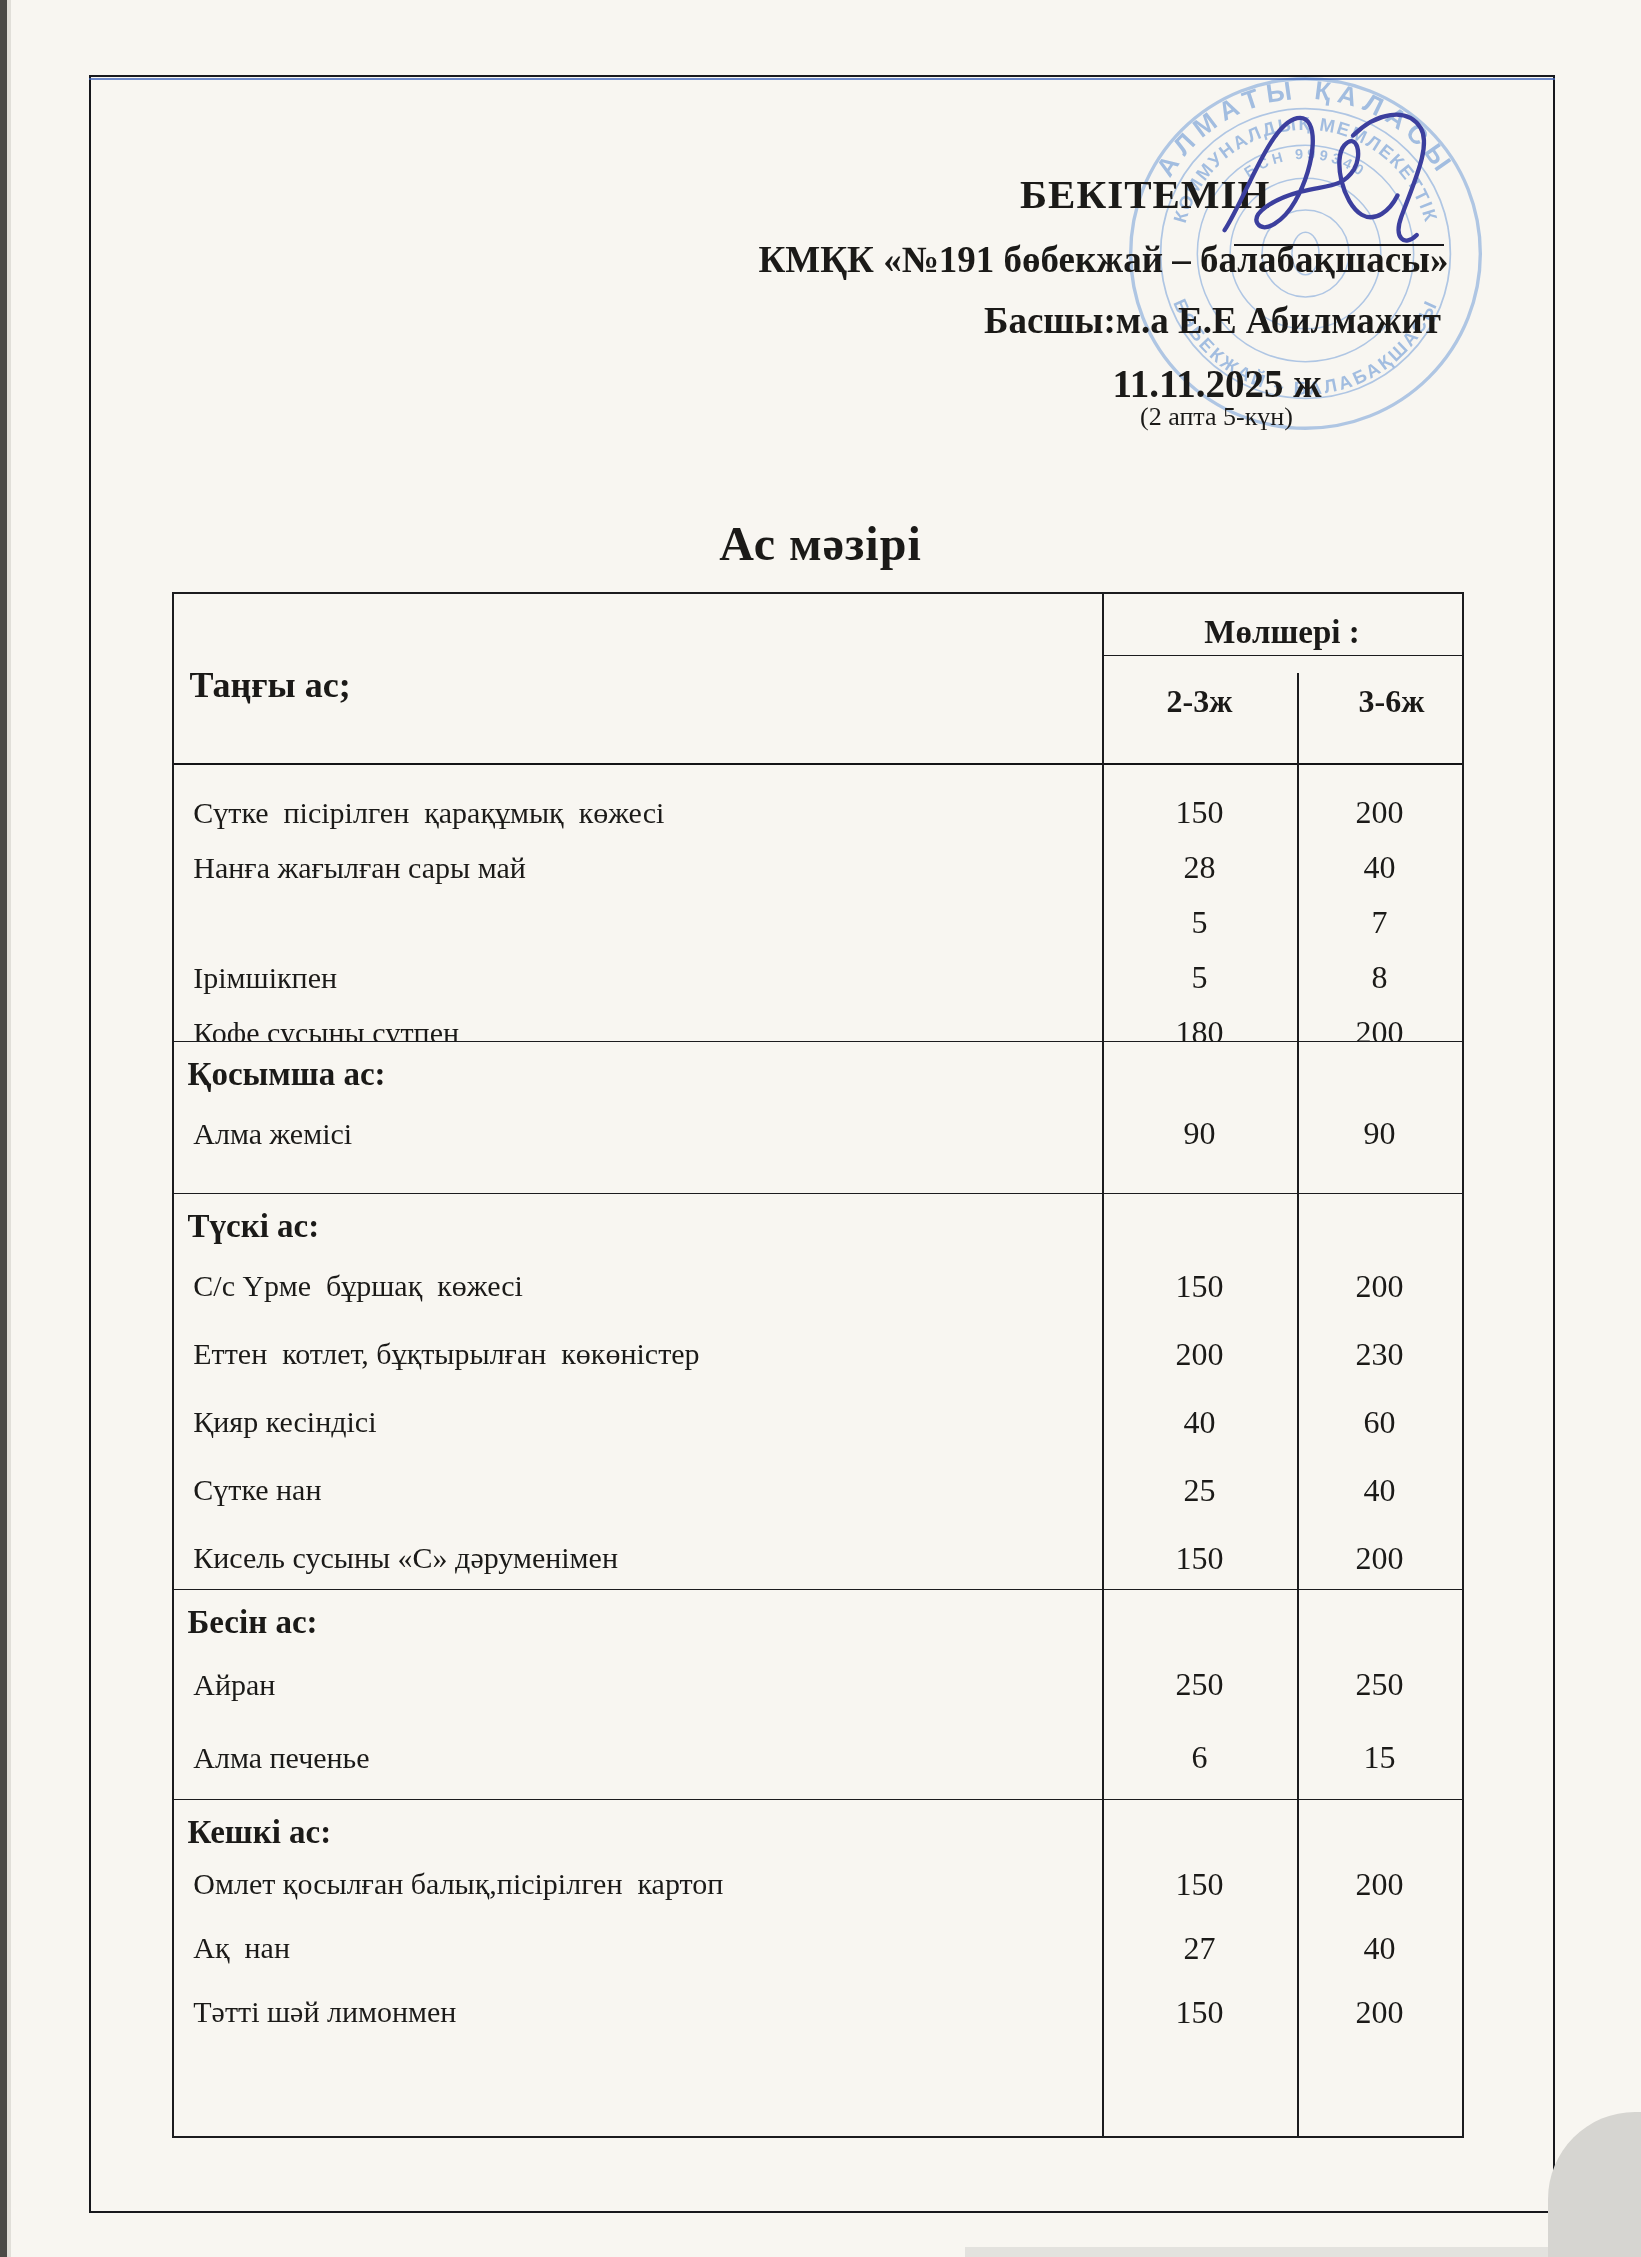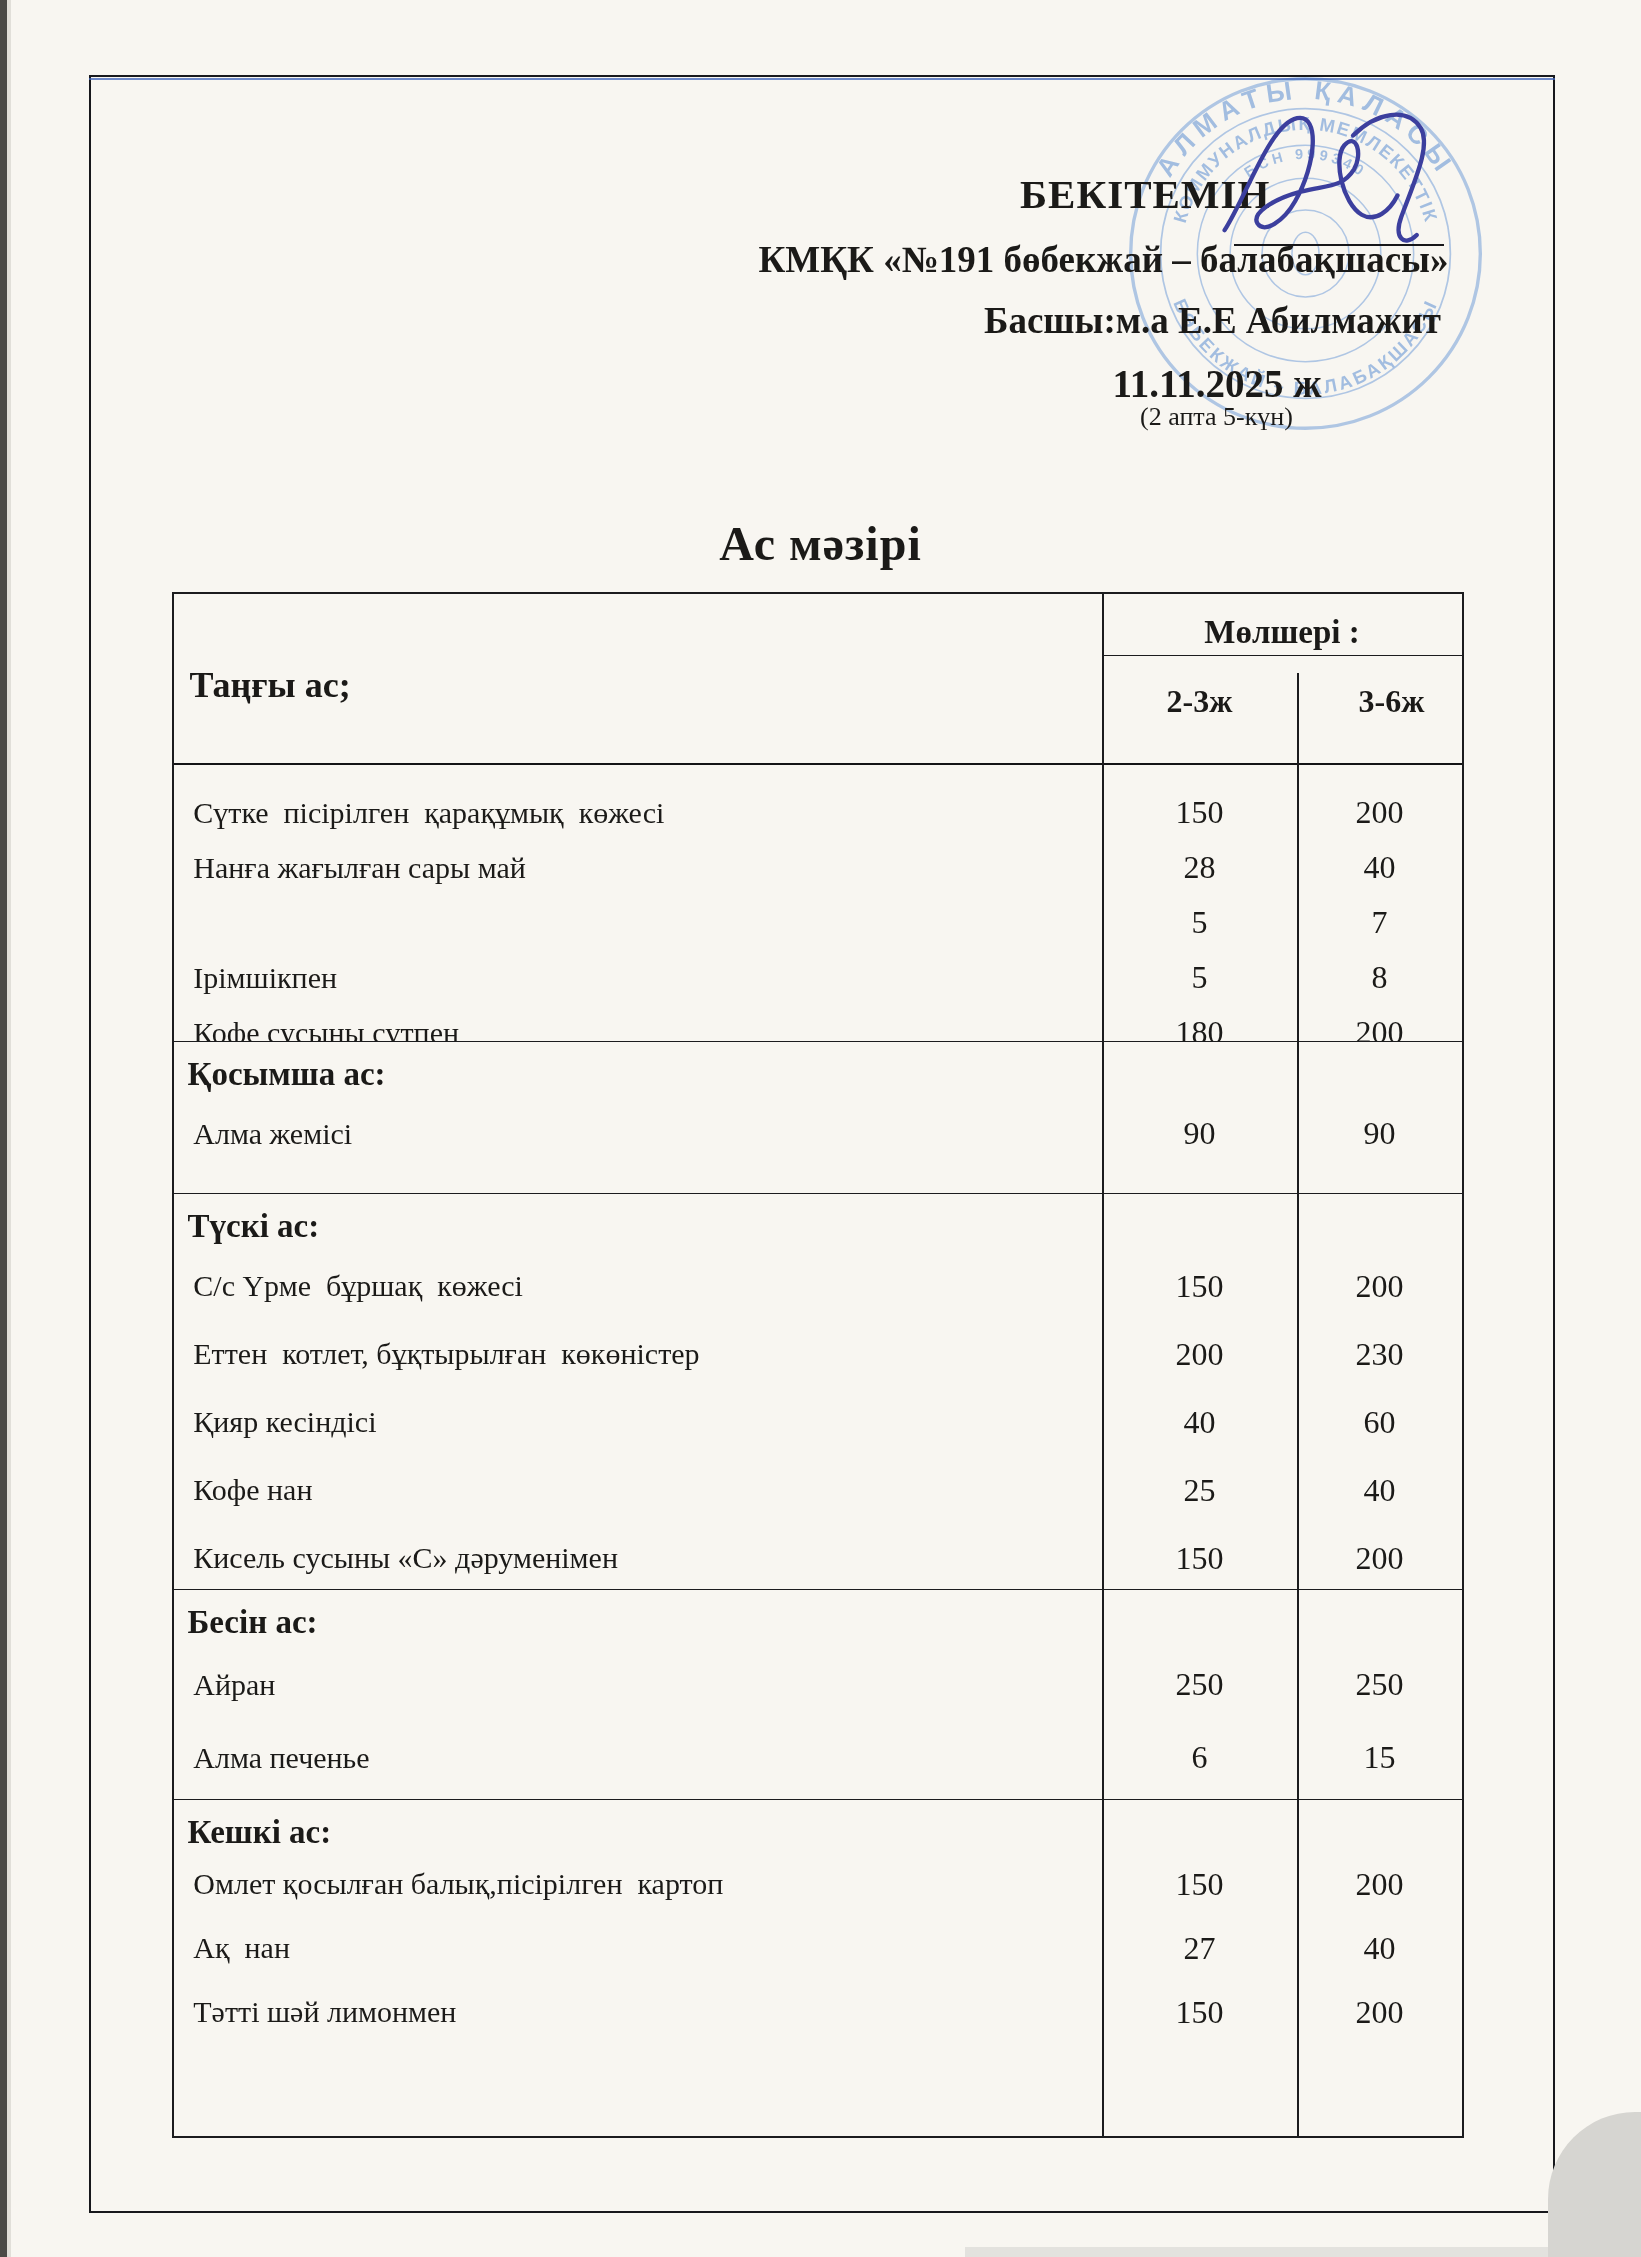--- a/index.html
+++ b/index.html
@@ -193,21 +193,21 @@
     <div class="c v2">230</div>
   </div>
 
   <div class="item-row">
     <div class="c name">Қияр кесіндісі</div>
     <div class="c v1">40</div>
     <div class="c v2">60</div>
   </div>
 
   <div class="item-row">
-    <div class="c name">Кофе нан</div>
+    <div class="c name">Сүтке нан</div>
     <div class="c v1">25</div>
     <div class="c v2">40</div>
   </div>
 
   <div class="item-row">
     <div class="c name">Кисель сусыны «С» дәруменімен</div>
     <div class="c v1">150</div>
     <div class="c v2">200</div>
   </div>
 </div>

